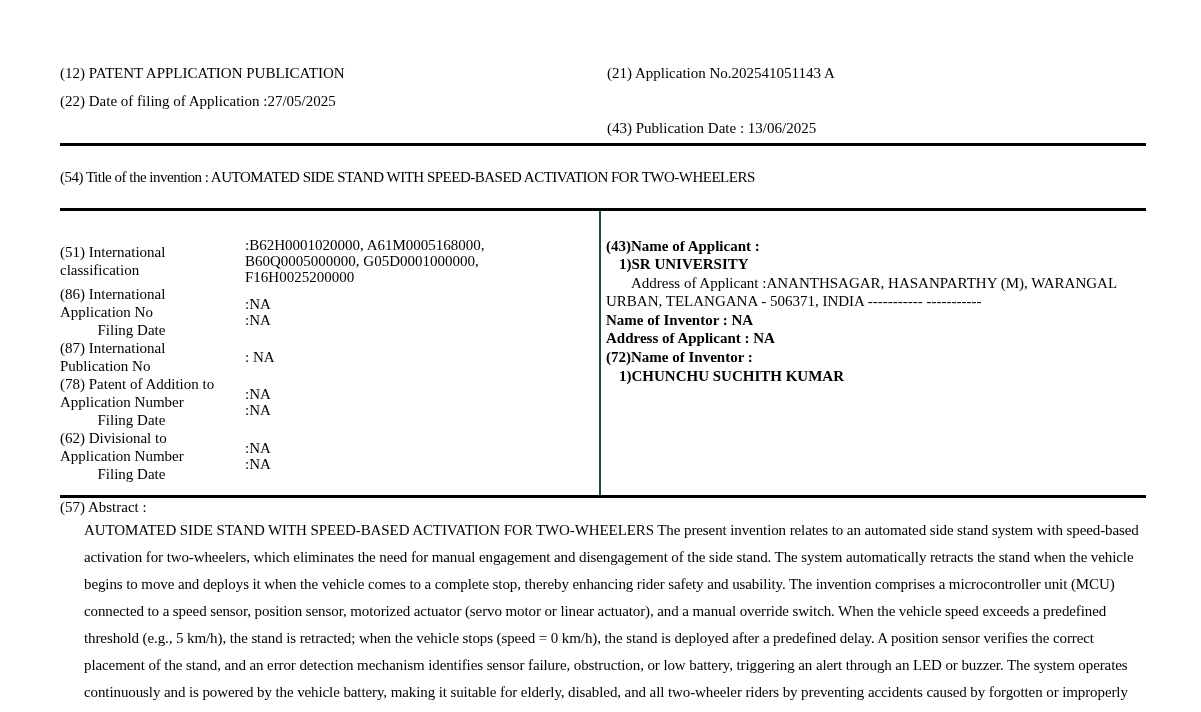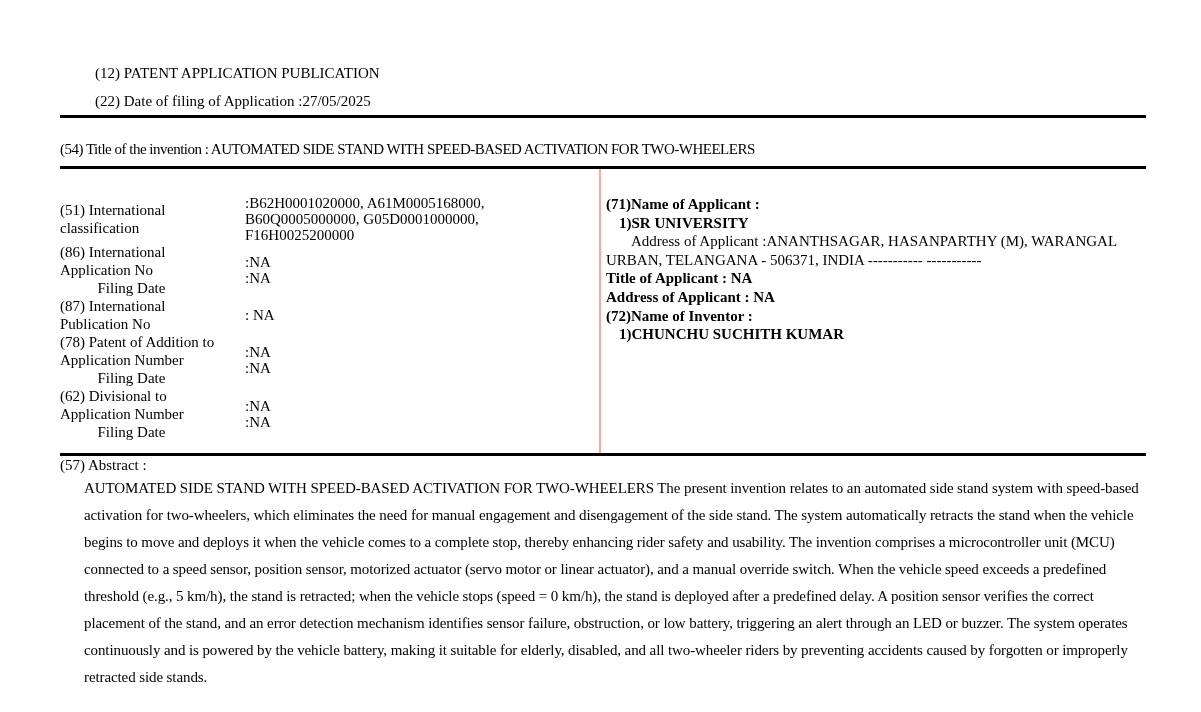--- a/index.html
+++ b/index.html
@@ -16,49 +16,48 @@
     overflow: hidden;
   }
   .page {
     box-sizing: border-box;
     width: 1201px;
     height: 712px;
     padding: 60px 55px 0 60px;
   }
   .doc-header {
     display: flex;
-    margin-left: 35px;
   }
   .header-left { width: 547px; }
   .header-right { flex: 1; }
   .h-row {
     line-height: 27.5px;
     height: 27.5px;
     white-space: nowrap;
   }
   .rule {
     height: 3px;
     background: #000000;
   }
   .title-row {
-    padding: 22px 0 7px 0;
+    padding: 22px 0 21px 0;
     line-height: 19px;
     letter-spacing: -0.5px;
     white-space: nowrap;
   }
   .biblio {
     display: flex;
     box-sizing: border-box;
     height: 284px;
     overflow: hidden;
   }
   .biblio-left {
     box-sizing: border-box;
     width: 541px;
-    border-right: 2px solid #fca5a5;
+    border-right: 2px solid #14532d;
     padding-top: 26px;
   }
   .biblio-right {
     flex: 1;
     padding: 26px 0 0 5px;
   }
   .b-row {
     display: flex;
     align-items: center;
   }
@@ -97,20 +96,25 @@
 </head>
 <body>
 
 <div class="page">
 
   <header class="doc-header">
     <div class="header-left">
       <div class="h-row">(12) PATENT APPLICATION PUBLICATION</div>
       <div class="h-row">(22) Date of filing of Application :27/05/2025</div>
     </div>
+    <div class="header-right">
+      <div class="h-row">(21) Application No.202541051143 A</div>
+      <div class="h-row"></div>
+      <div class="h-row">(43) Publication Date : 13/06/2025</div>
+    </div>
   </header>
 
   <div class="rule"></div>
 
   <div class="title-row">(54) Title of the invention : AUTOMATED SIDE STAND WITH SPEED-BASED ACTIVATION FOR TWO-WHEELERS</div>
 
   <div class="rule"></div>
 
   <div class="biblio">
     <div class="biblio-left">
@@ -142,24 +146,24 @@
       </div>
       <div class="b-row">
         <div class="b-label">(62) Divisional to
 Application Number
           Filing Date</div>
         <div class="b-value">:NA
 :NA</div>
       </div>
     </div>
     <div class="biblio-right">
-      <div class="p-line bold">(71)Name of Applicant :</div>
+      <div class="p-line bold">(43)Name of Applicant :</div>
       <div class="p-line bold ind">1)SR UNIVERSITY</div>
       <div class="p-line first-indent">Address of Applicant :ANANTHSAGAR, HASANPARTHY (M), WARANGAL URBAN, TELANGANA - 506371, INDIA ----------- -----------</div>
-      <div class="p-line bold">Title of Applicant : NA</div>
+      <div class="p-line bold">Name of Inventor : NA</div>
       <div class="p-line bold">Address of Applicant : NA</div>
       <div class="p-line bold">(72)Name of Inventor :</div>
       <div class="p-line bold ind">1)CHUNCHU SUCHITH KUMAR</div>
     </div>
   </div>
 
   <div class="rule"></div>
 
   <section class="abstract">
     <div class="abstract-label">(57) Abstract :</div>

